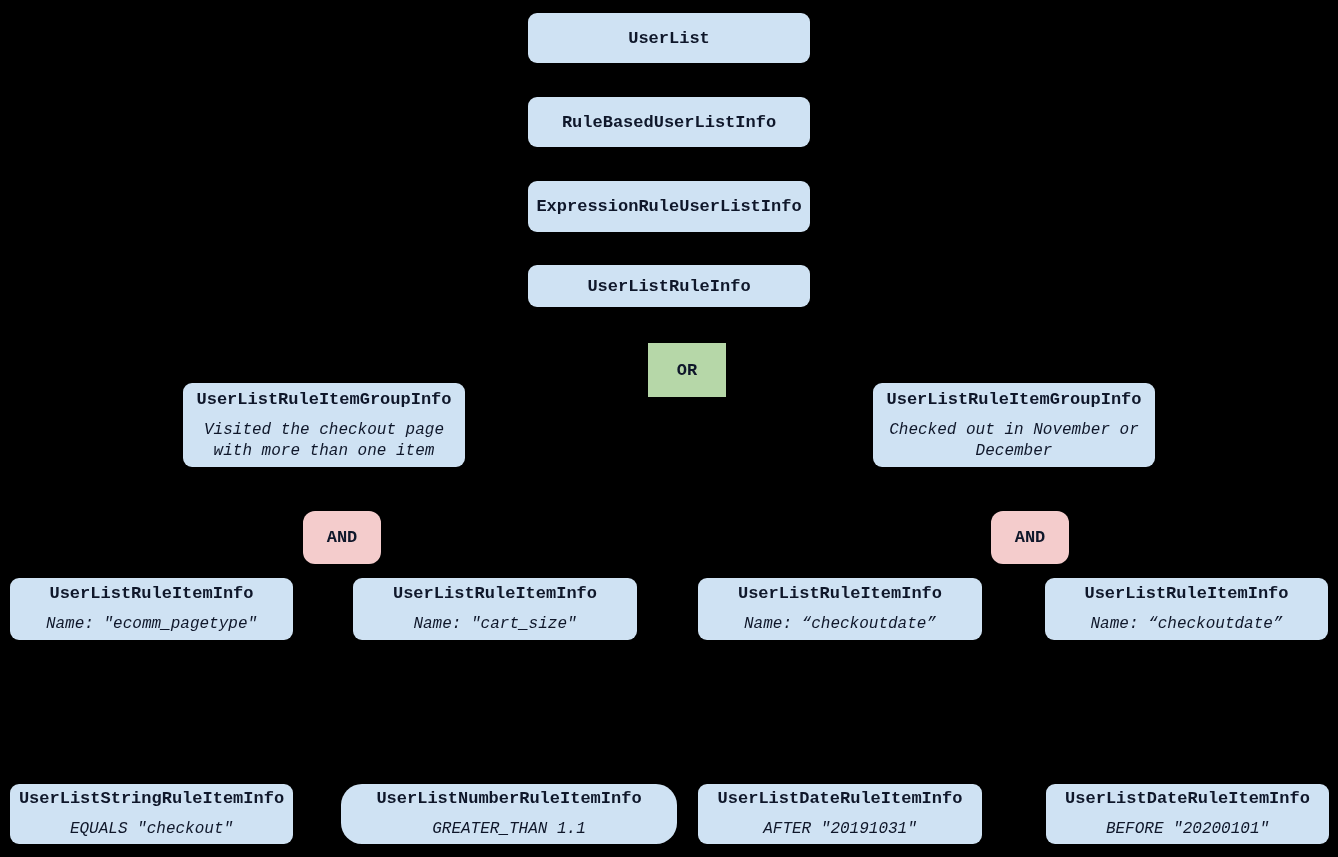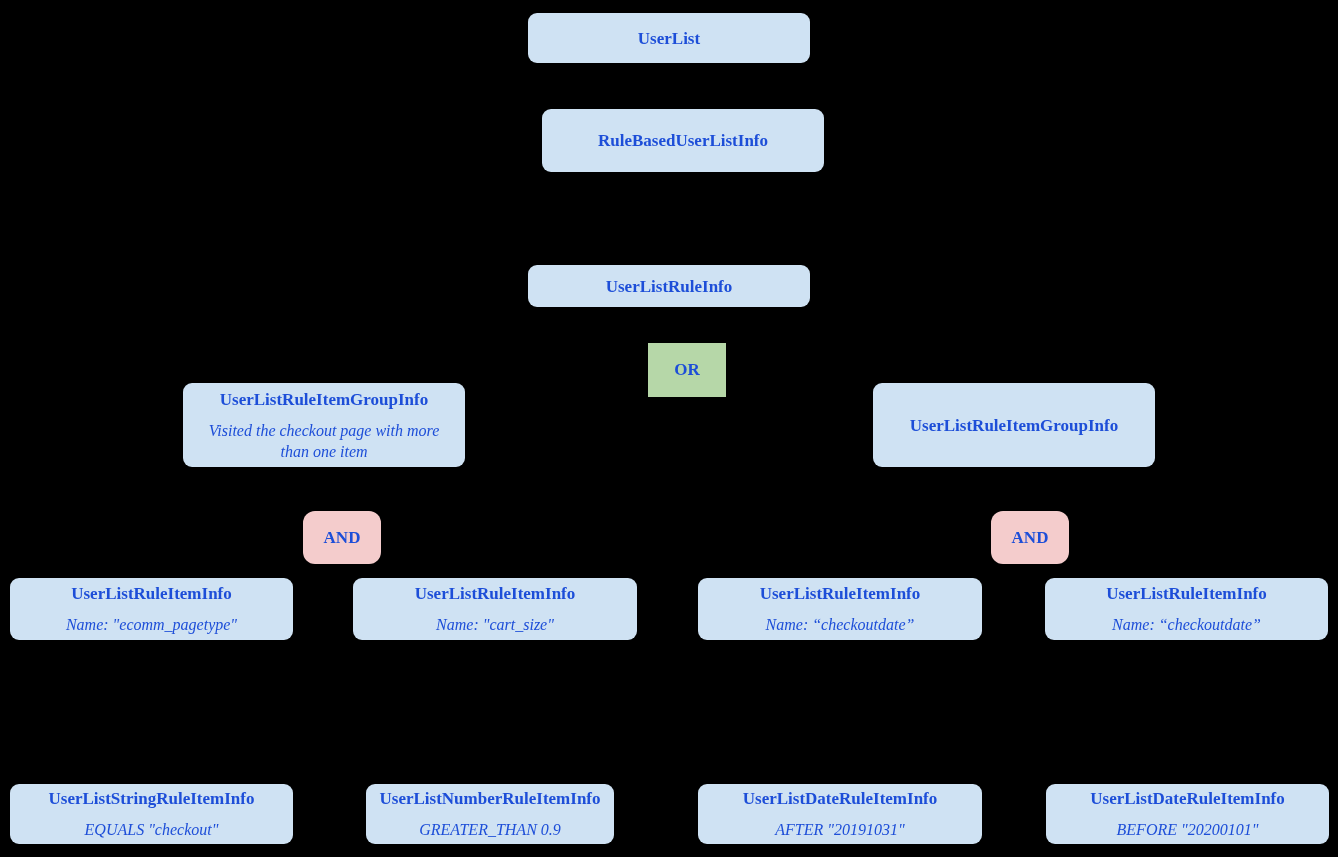--- a/index.html
+++ b/index.html
@@ -5,22 +5,22 @@
   html, body {
     margin: 0;
     padding: 0;
     background: #000000;
   }
   .canvas {
     position: relative;
     width: 1338px;
     height: 857px;
     background: #000000;
-    font-family: Liberation Serif, serif;
-    color: #1d4ed8;
+    font-family: Liberation Mono, monospace;
+    color: #0f172a;
     overflow: hidden;
   }
   .node {
     position: absolute;
     background: #cfe2f3;
     border-radius: 9px;
     display: flex;
     flex-direction: column;
     align-items: center;
     justify-content: center;
@@ -48,34 +48,34 @@
     font-weight: bold;
     font-size: 17px;
     box-sizing: border-box;
     margin-left: 18px;
   }
   .op-or  { background: #b6d7a8; }
   .op-and { background: #f4cccc; border-radius: 12px; }
 
   
   .n0  { left: 528px;  top: 13px;  width: 282px; height: 50px; }
-  .n1  { left: 528px;  top: 109px;  width: 282px; height: 63px; margin-left: 14px; }
+  .n1  { left: 528px;  top: 97px;  width: 282px; height: 50px; }
   .n2  { left: 528px;  top: 181px; width: 282px; height: 51px; }
   .n3  { left: 528px;  top: 265px; width: 282px; height: 42px; }
   .n4  { left: 630px;  top: 343px; width: 78px;  height: 54px; }
   .n5  { left: 183px;  top: 383px; width: 282px; height: 84px; }
   .n6  { left: 873px;  top: 383px; width: 282px; height: 84px; }
   .n7  { left: 285px;  top: 511px; width: 78px;  height: 53px; }
   .n8  { left: 973px;  top: 511px; width: 78px;  height: 53px; }
   .n9  { left: 10px;   top: 578px; width: 283px; height: 62px; }
   .n10 { left: 353px;  top: 578px; width: 284px; height: 62px; }
   .n11 { left: 698px;  top: 578px; width: 284px; height: 62px; }
   .n12 { left: 1045px; top: 578px; width: 283px; height: 62px; }
   .n13 { left: 10px;   top: 784px; width: 283px; height: 60px; }
-  .n14 { left: 366px;  top: 784px; width: 248px; height: 60px; }
+  .n14 { left: 341px;  top: 784px; width: 336px; height: 60px; border-radius: 21px; }
   .n15 { left: 698px;  top: 784px; width: 284px; height: 60px; }
   .n16 { left: 1046px; top: 784px; width: 283px; height: 60px; }
 
   
   .arrowhead {
     position: absolute;
     width: 30px;
     height: 12px;
     background: #000000;
   }
@@ -88,37 +88,41 @@
 <div class="canvas">
 
   <div class="node n0">
     <div class="label">UserList</div>
   </div>
 
   <div class="node n1">
     <div class="label">RuleBasedUserListInfo</div>
   </div>
 
+  <div class="node n2">
+    <div class="label">ExpressionRuleUserListInfo</div>
+  </div>
 
   <div class="node n3">
     <div class="label">UserListRuleInfo</div>
   </div>
 
   <div class="op op-or n4">OR</div>
 
   <div class="arrowhead ah-left"></div>
   <div class="arrowhead ah-right"></div>
 
   <div class="node n5">
     <div class="label">UserListRuleItemGroupInfo</div>
     <div class="note">Visited the checkout page with more than one item</div>
   </div>
 
   <div class="node n6">
     <div class="label">UserListRuleItemGroupInfo</div>
+    <div class="note">Checked out in November or December</div>
   </div>
 
   <div class="op op-and n7">AND</div>
 
   <div class="op op-and n8">AND</div>
 
   <div class="node n9">
     <div class="label">UserListRuleItemInfo</div>
     <div class="note">Name: "ecomm_pagetype"</div>
   </div>
@@ -138,21 +142,21 @@
     <div class="note">Name: “checkoutdate”</div>
   </div>
 
   <div class="node n13">
     <div class="label">UserListStringRuleItemInfo</div>
     <div class="note">EQUALS "checkout"</div>
   </div>
 
   <div class="node n14">
     <div class="label">UserListNumberRuleItemInfo</div>
-    <div class="note">GREATER_THAN 0.9</div>
+    <div class="note">GREATER_THAN 1.1</div>
   </div>
 
   <div class="node n15">
     <div class="label">UserListDateRuleItemInfo</div>
     <div class="note">AFTER "20191031"</div>
   </div>
 
   <div class="node n16">
     <div class="label">UserListDateRuleItemInfo</div>
     <div class="note">BEFORE "20200101"</div>

